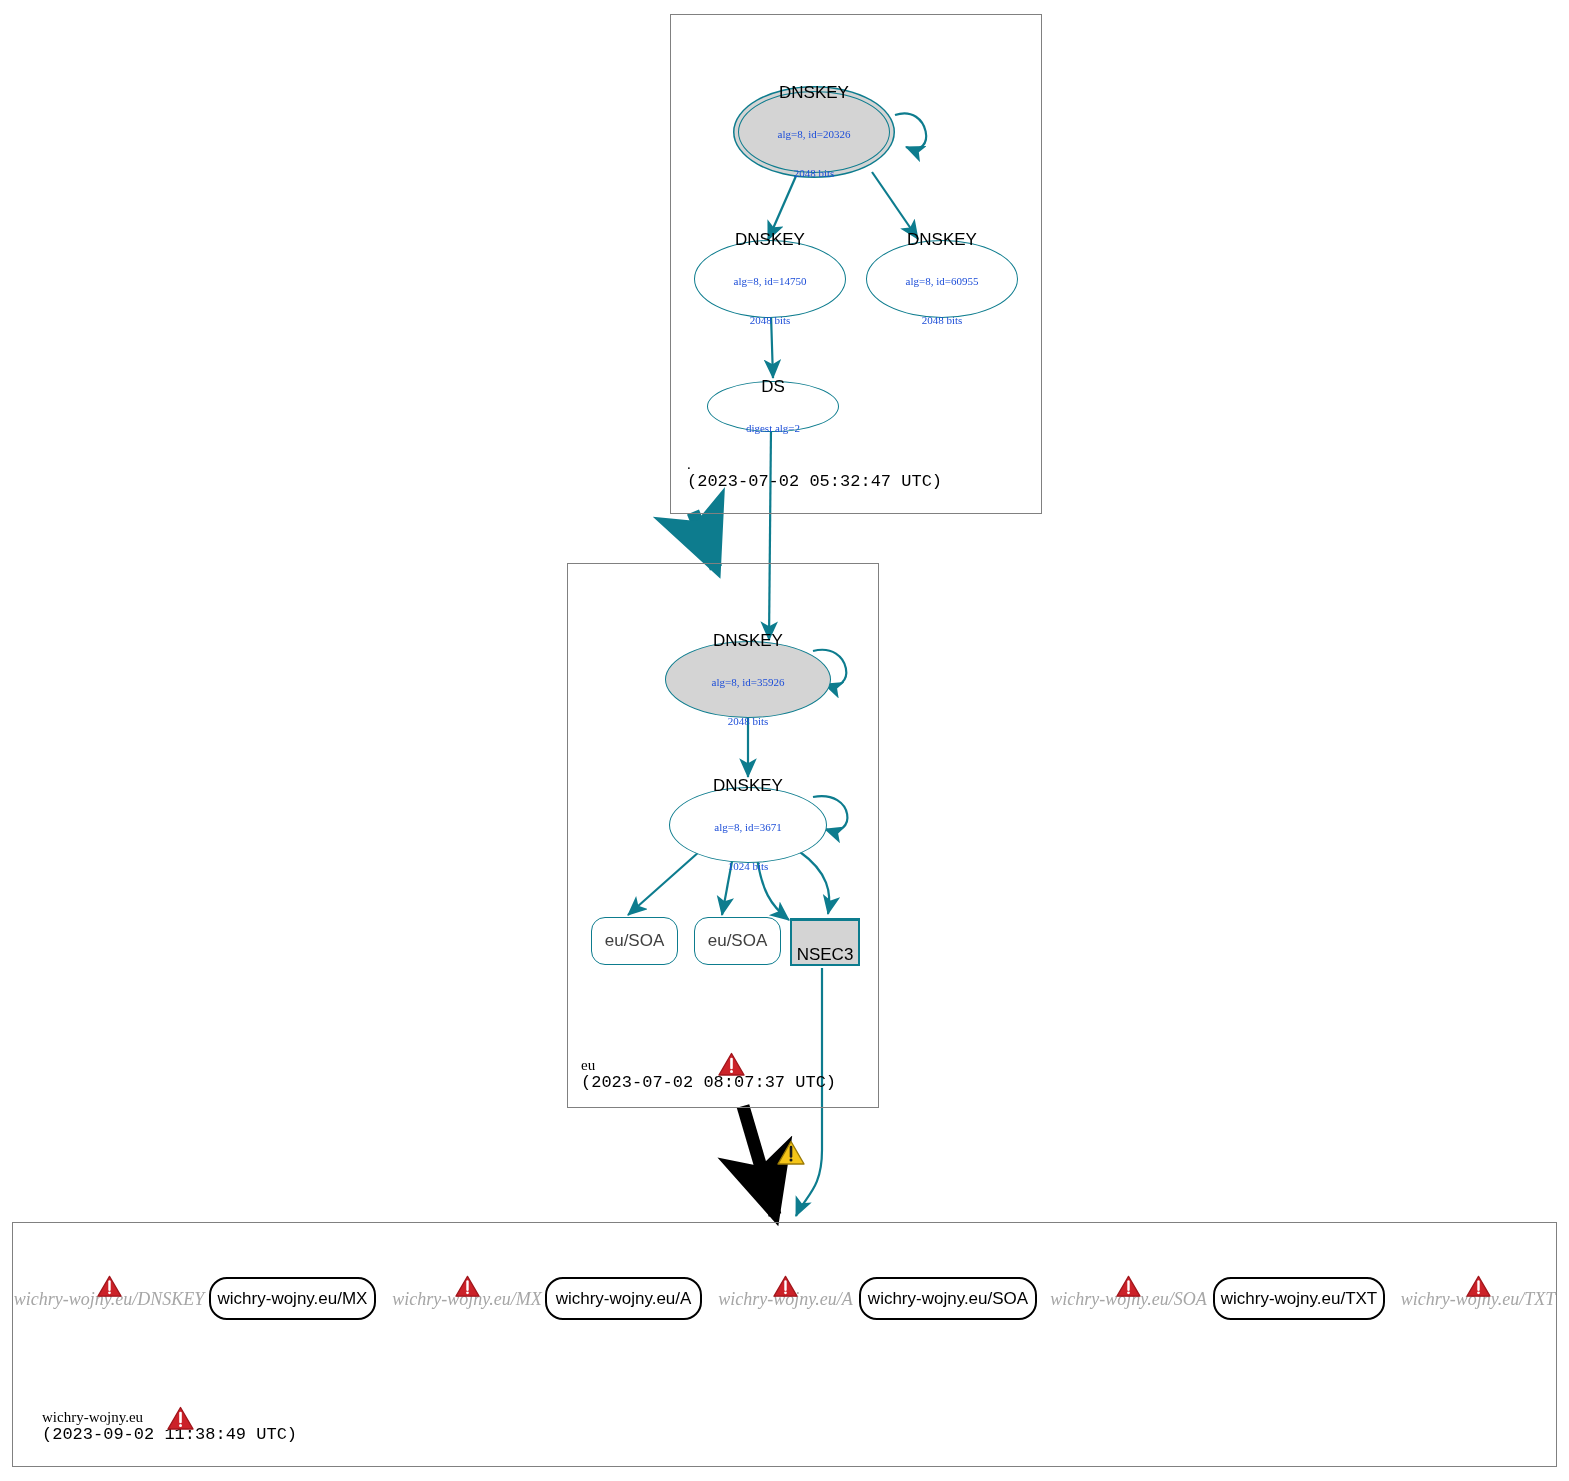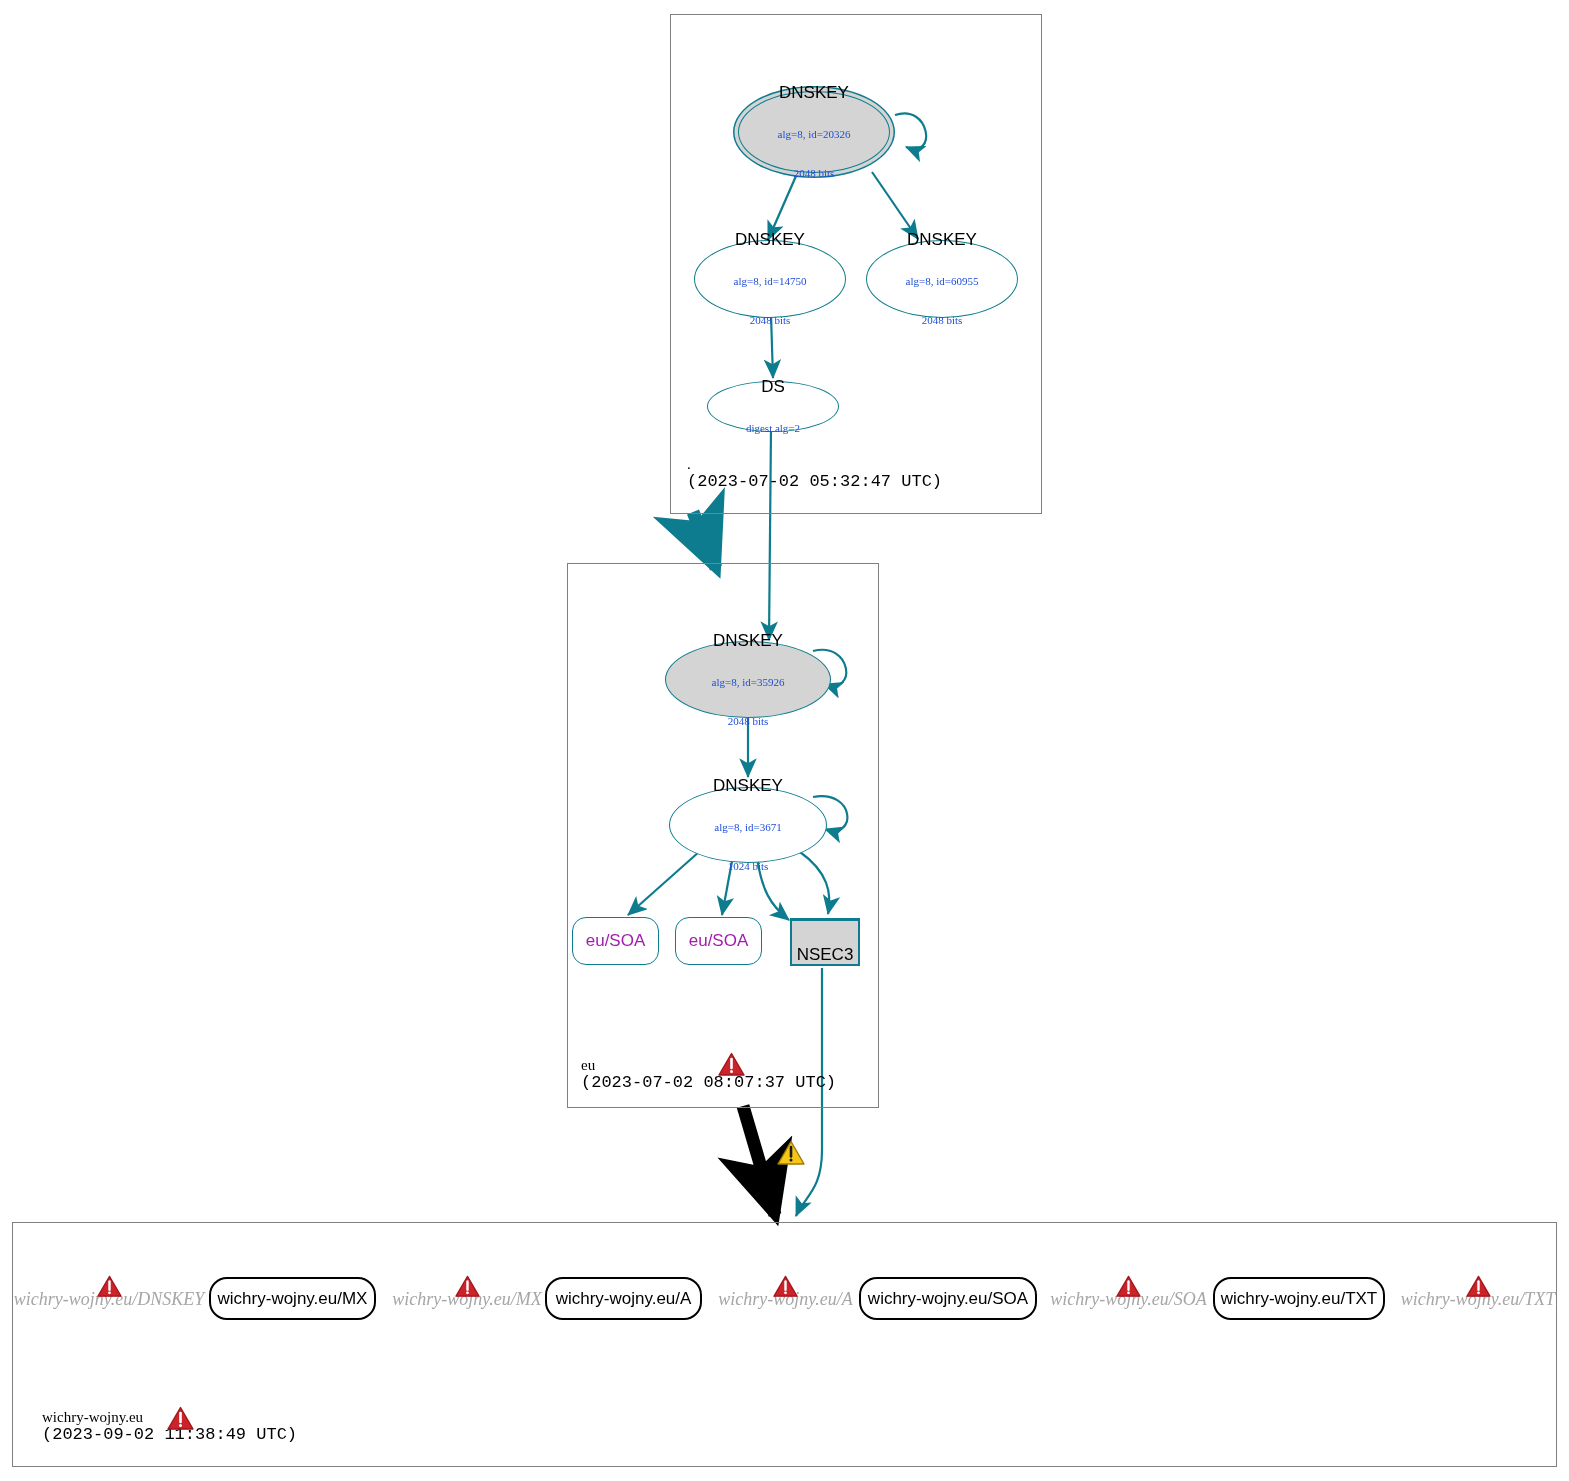--- a/index.html
+++ b/index.html
@@ -77,21 +77,22 @@
     font-size: 11px;
     line-height: 15px;
     color: #1d4ed8;
   }
   .rr-node {
     border: 1.8px solid #0d7c8e;
     border-radius: 14px;
     background: #ffffff;
     font-family: "Liberation Sans", sans-serif;
     font-size: 17px;
-    color: #a21caf;
+    color: #404040;
+    margin-left: 19px;
   }
   .nsec-node {
     border: 2px solid #0d7c8e;
     background: #d4d4d4;
     flex-direction: column;
     padding: 0;
   }
   .nsec-cells {
     display: flex;
     width: 100%;

